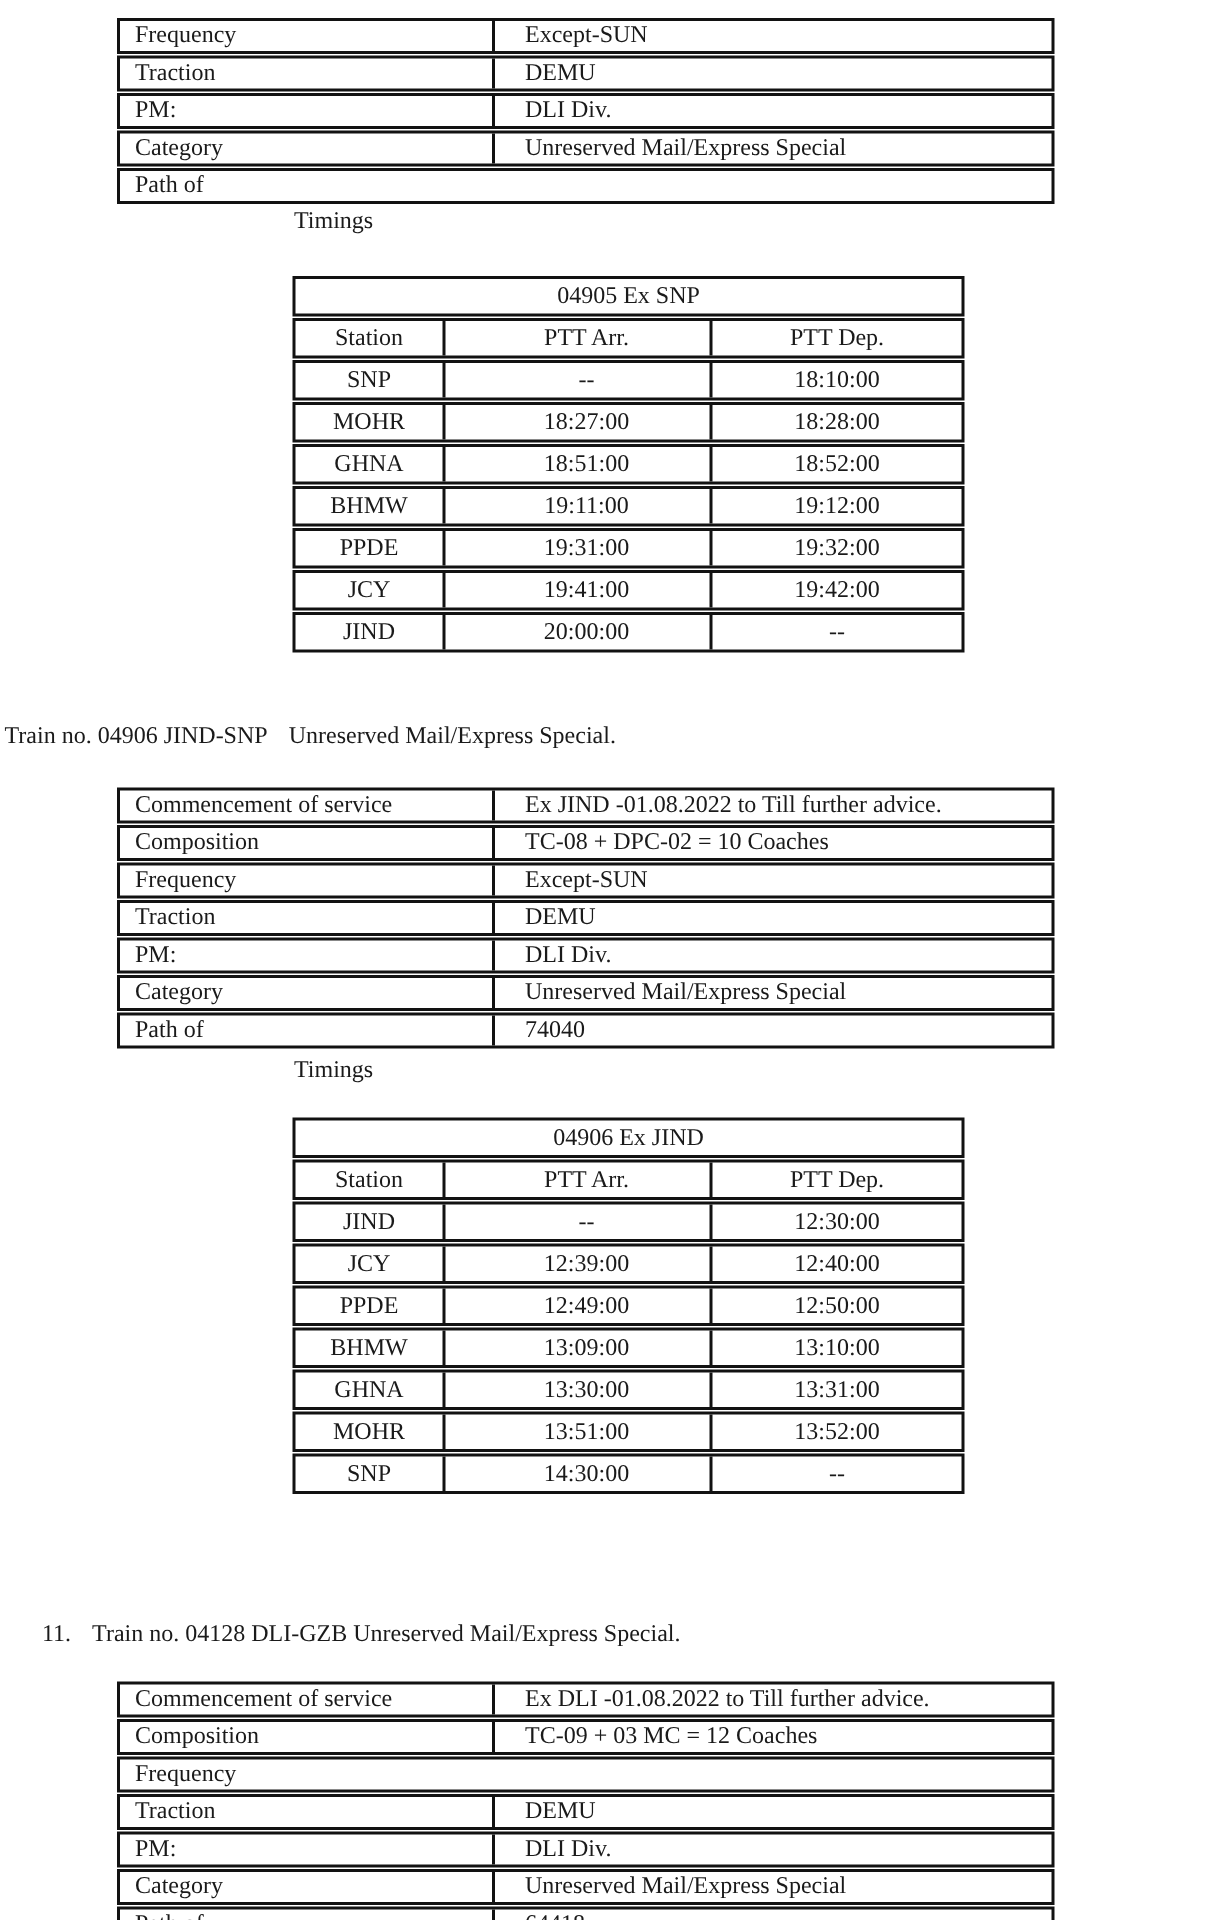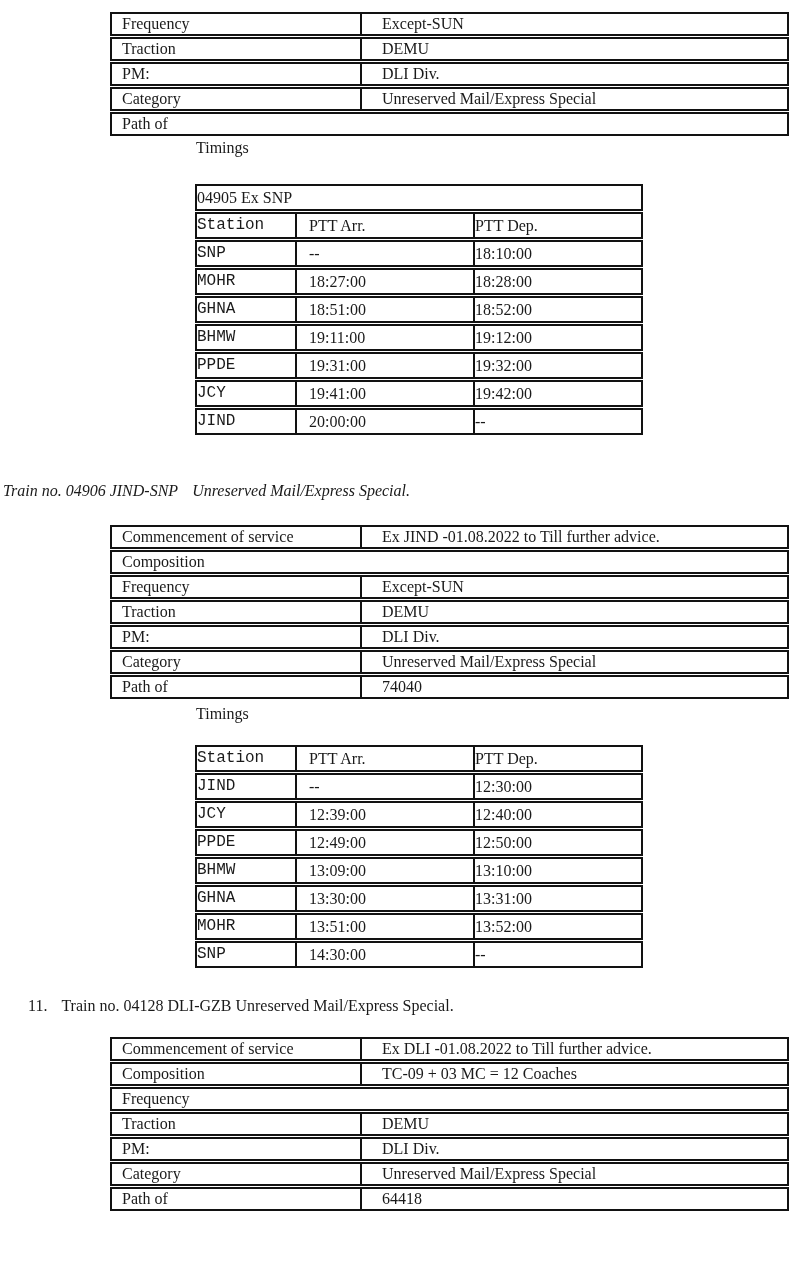--- a/index.html
+++ b/index.html
@@ -8,21 +8,21 @@
     width: 808px;
     height: 1280px;
     background: #ffffff;
     color: #1a1a1a;
     font-family: "Liberation Serif", serif;
     font-size: 16px;
     overflow: hidden;
   }
 
   
-  .itable { margin-left: 110px; width: 679px; }
+  .itable { margin-left: 78px; width: 625px; }
   .irow {
     display: flex;
     align-items: stretch;
     border: 2px solid #121212;
     margin-bottom: 1px;
     height: 24px;
   }
   .ilabel {
     flex: 0 0 248px;
     padding-left: 10px;
@@ -49,31 +49,32 @@
   .timings-2 { margin-top: 5px; }
 
   
   .ttable { margin-left: 195px; width: 448px; }
   .trow {
     display: flex;
     align-items: stretch;
     border: 2px solid #121212;
     margin-bottom: 1px;
     height: 27px;
+    text-align: center;
   }
   .trow > div { line-height: 23px; white-space: nowrap; overflow: hidden; }
   .t-title { flex: 1; }
-  .c-station { flex: 0 0 98px; font-family: Liberation Mono, monospace; }
+  .c-station { flex: 0 0 98px; }
   .c-arr { flex: 0 0 178px; border-left: 2px solid #121212; padding-left: 12px; }
   .c-dep { flex: 1; border-left: 2px solid #121212; }
 
   
   .para { line-height: 20px; white-space: nowrap; }
-  .para-04906 { margin-top: 46px; padding-left: 3px; font-style: italic; }
-  .para-04128 { margin-top: 28px; padding-left: 28px; }
+  .para-04906 { margin-top: 46px; padding-left: 3px; }
+  .para-04128 { margin-top: 84px; padding-left: 28px; }
   .para .lead { display: inline-block; margin-right: 14px; }
 
   .mt-itable1 { margin-top: 12px; }
   .mt-ttable1 { margin-top: 26px; }
   .mt-itable2 { margin-top: 24px; }
   .mt-ttable2 { margin-top: 21px; }
   .mt-itable3 { margin-top: 21px; }
 </style>
 </head>
 <body>
@@ -152,20 +153,21 @@
   <span class="lead">Train no. 04906 JIND-SNP</span><span>Unreserved Mail/Express Special.</span>
 </div>
 
 <div class="itable mt-itable2">
   <div class="irow">
     <div class="ilabel">Commencement of service</div>
     <div class="ivalue">Ex JIND -01.08.2022  to Till further advice.</div>
   </div>
   <div class="irow">
     <div class="ilabel">Composition</div>
+    <div class="ivalue">TC-08 + DPC-02 = 10 Coaches</div>
   </div>
   <div class="irow">
     <div class="ilabel">Frequency</div>
     <div class="ivalue">Except-SUN</div>
   </div>
   <div class="irow">
     <div class="ilabel">Traction</div>
     <div class="ivalue">DEMU</div>
   </div>
   <div class="irow">
@@ -178,20 +180,23 @@
   </div>
   <div class="irow">
     <div class="ilabel">Path of</div>
     <div class="ivalue">74040</div>
   </div>
 </div>
 
 <div class="timings timings-2">Timings</div>
 
 <div class="ttable mt-ttable2">
+  <div class="trow">
+    <div class="t-title">04906 Ex JIND</div>
+  </div>
   <div class="trow">
     <div class="c-station">Station</div>
     <div class="c-arr">PTT Arr.</div>
     <div class="c-dep">PTT Dep.</div>
   </div>
   <div class="trow">
     <div class="c-station">JIND</div>
     <div class="c-arr">--</div>
     <div class="c-dep">12:30:00</div>
   </div>

